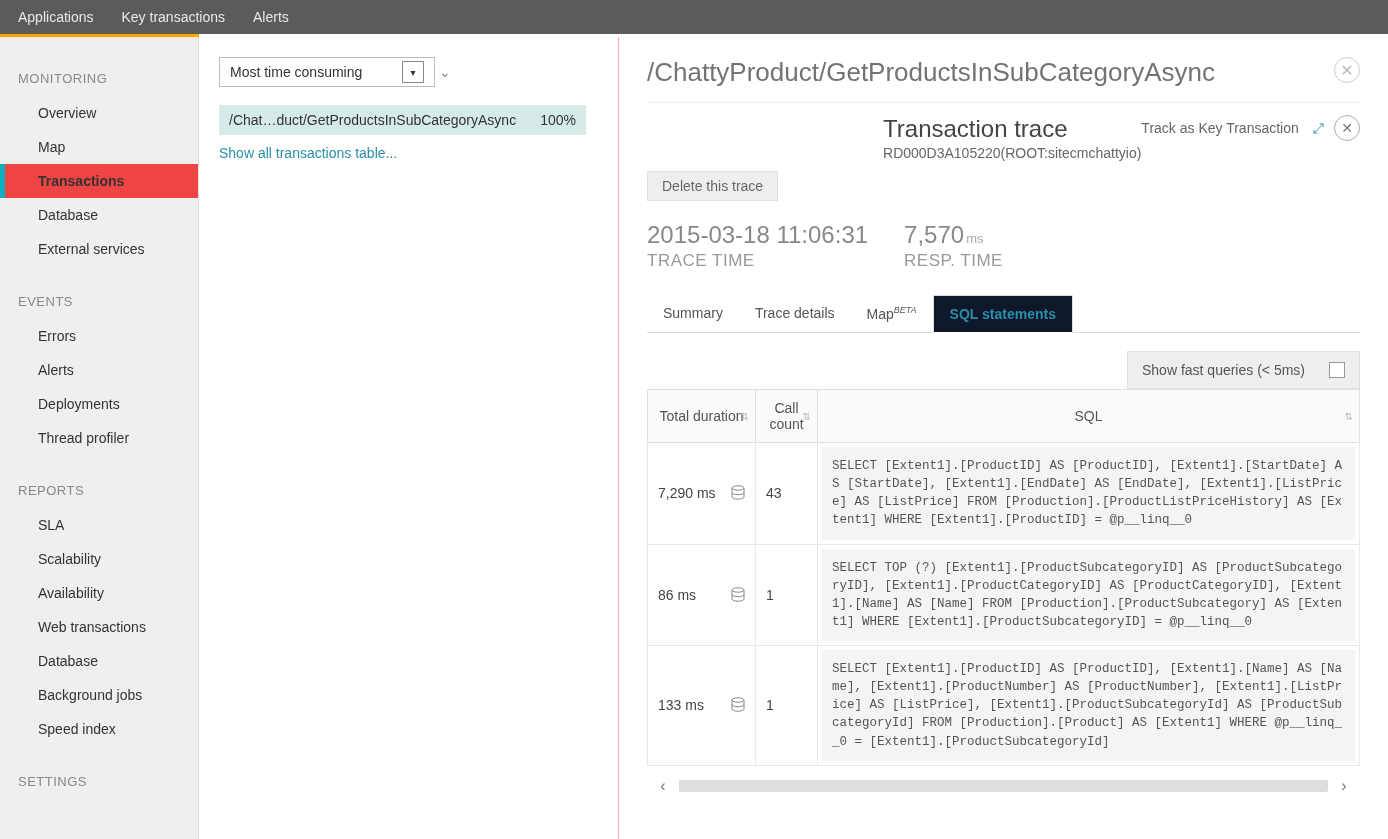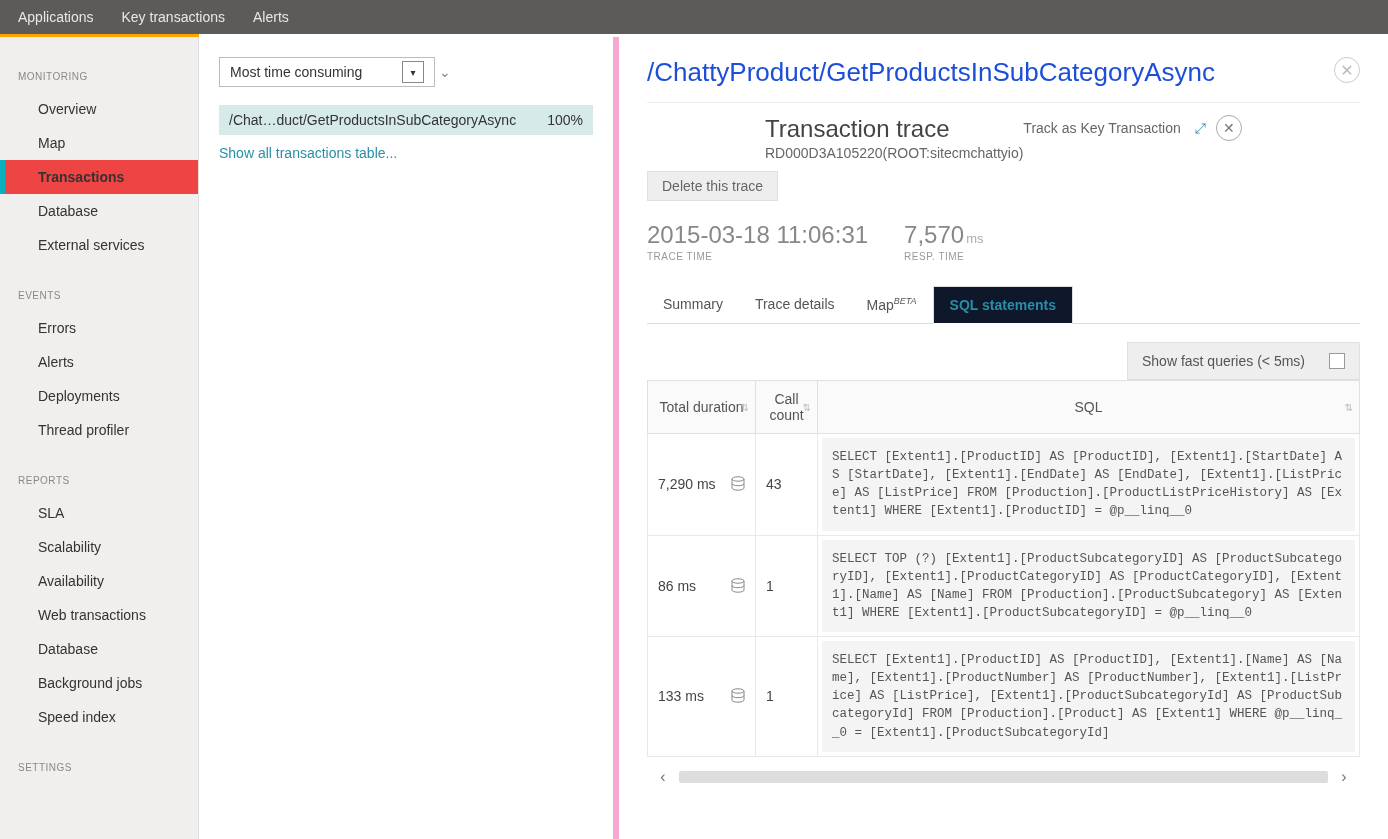--- a/index.html
+++ b/index.html
@@ -39,42 +39,42 @@
 
 .sidebar {
   width: 199px;
   background: #f0efee;
   border-right: 1px solid #ddd;
   padding-top: 24px;
   flex-shrink: 0;
 }
 .sidebar-section-title {
   color: #888;
-  font-size: 10px;
+  font-size: 13px;
   letter-spacing: 0.5px;
   padding: 10px 18px;
 }
 .sidebar-item {
   padding: 9px 18px 9px 38px;
   color: #333;
   cursor: pointer;
   font-size: 14px;
 }
 .sidebar-item.active {
   font-weight: 700;
   border-left: 5px solid #0ab0bf;
   padding-left: 33px;
   background: #ef4444;
 }
 
 
 .mid-col {
   width: 420px;
-  padding: 20px 20px 0 20px;
-  border-right: 6px solid #f9a8d4;
+  padding: 20px 32px 0 20px;
+  border-right: 1px solid #f9a8d4;
   flex-shrink: 0;
 }
 .sort-wrap { display: flex; gap: 4px; align-items: center; margin-bottom: 18px; }
 .sort-select {
   border: 1px solid #bbb;
   width: 216px;
   height: 30px;
   display: flex;
   align-items: center;
   padding: 0 10px;
@@ -101,41 +101,41 @@
 
 
 .detail-panel {
   flex: 1;
   padding: 20px 28px 0 28px;
   position: relative;
   overflow: hidden;
 }
 .breadcrumb {
   font-size: 26px;
-  color: #1d4ed8;
+  color: #737373;
   font-weight: 300;
 }
 .close-circle {
   position: absolute;
   top: 20px;
   right: 28px;
   width: 26px; height: 26px;
   border: 1px solid #ccc;
   border-radius: 50%;
   display: flex; align-items: center; justify-content: center;
   color: #bbb;
   cursor: pointer;
   font-size: 16px;
 }
 .panel-inner {
   margin-top: 14px;
   border-top: 1px solid #eee;
   padding-top: 12px;
 }
-.panel-header { display:flex; justify-content:center; align-items:flex-start; }
+.panel-header { display:flex; justify-content:flex-end; align-items:flex-start; }
 .trace-title {
   font-size: 24px;
   color: #444;
   font-weight: 400;
 }
 .trace-host { color:#666; font-size:14px; margin-top:2px; }
 .kt-link { color:#666; font-size:14px; margin-right:14px; cursor:pointer; }
 .expand-icon { color:#2a8ea8; margin-right:10px; cursor:pointer; font-size:14px; }
 .close2 {
   width:26px; height:26px; border:1px solid #aaa; border-radius:50%;
@@ -148,21 +148,21 @@
   background:#eee;
   border:1px solid #e0e0e0;
   padding:6px 14px;
   color:#666;
   margin-top:10px;
   cursor:pointer;
 }
 
 .metrics-row { display:flex; gap:36px; margin-top:20px; }
 .metric-big { font-size:24px; color:#888; font-weight:300; }
-.metric-label { font-size:10px; color:#999; letter-spacing:0.5px; margin-top:2px; }
+.metric-label { font-size:17px; color:#999; letter-spacing:0.5px; margin-top:2px; }
 .ms-sm { font-size:13px; color:#aaa; margin-left:2px;margin-top:42px; }
 
 
 .tabs { display:flex; border-bottom:1px solid #ddd; margin-top:24px; }
 .tab { padding:10px 16px; color:#555; cursor:pointer; }
 .tab.active {
   color:#2a8ea8; font-weight:600;
   border:1px solid #ddd; border-bottom:1px solid #fff;
   margin-bottom:-1px; background:#0f172a;
 }

